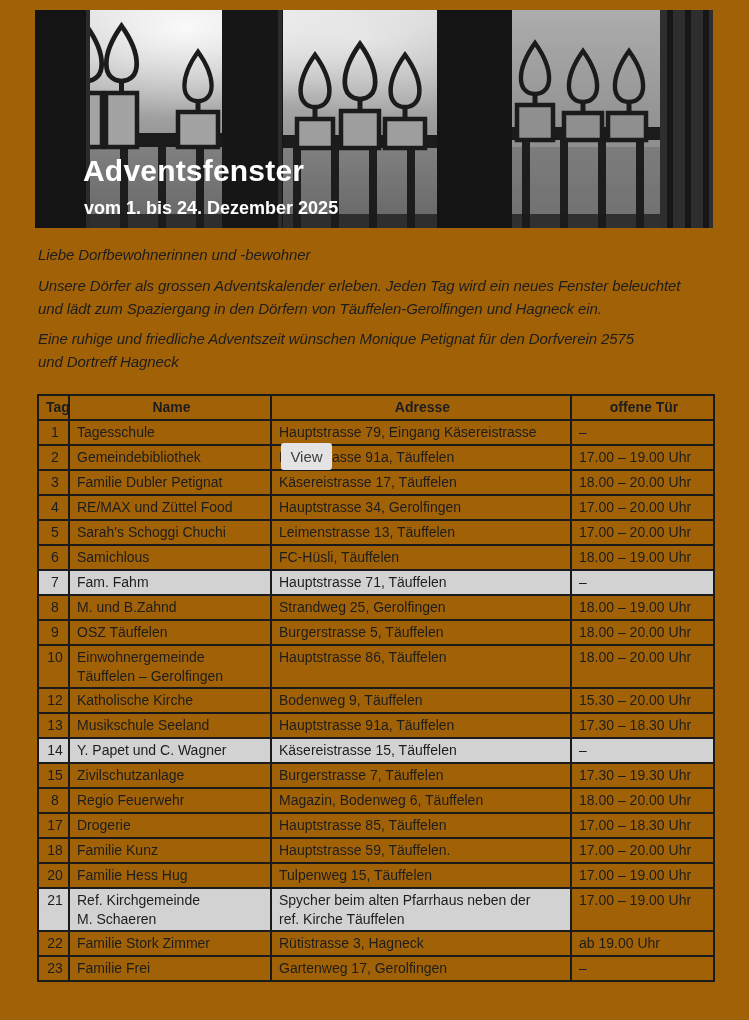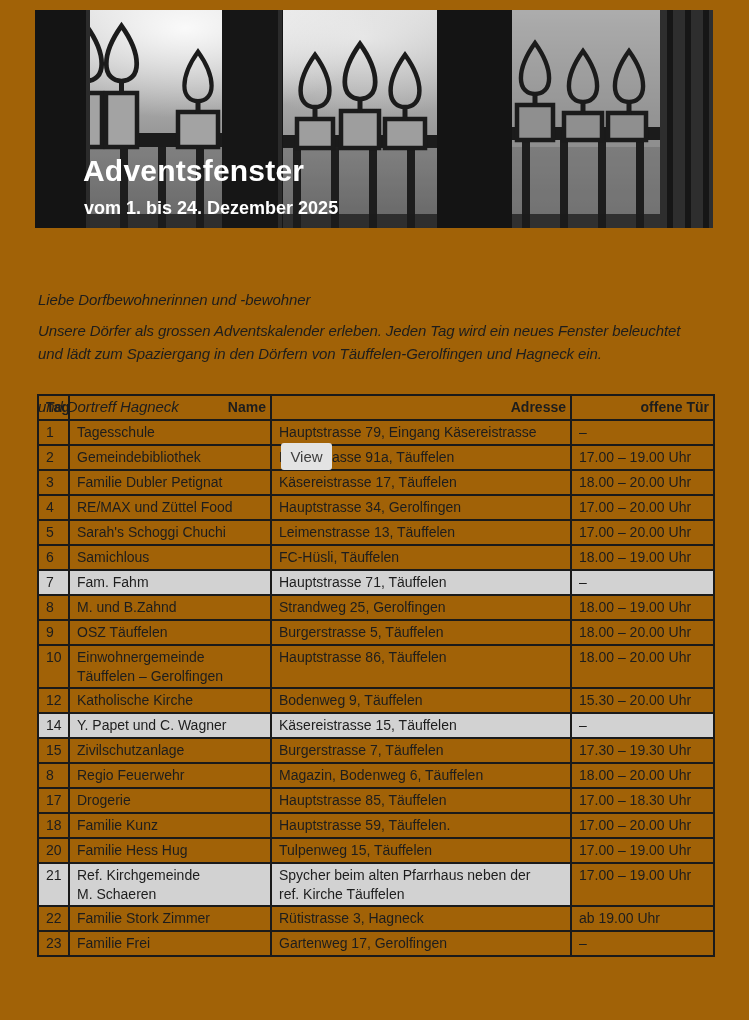--- a/index.html
+++ b/index.html
@@ -18,36 +18,36 @@
   }
   .photo-subtitle {
     position:absolute; left:49px; top:188px;
     font-size:18px; font-weight:bold; color:#ffffff;
     white-space:nowrap;
   }
   
   .intro-line {
     position:absolute; left:38px;
     font-style:italic; font-size:15px; line-height:20px;
-    letter-spacing:-0.1px; white-space:nowrap; color:#1d1d1d;margin-top:45px;
+    letter-spacing:-0.1px; white-space:nowrap; color:#1d1d1d;
   }
   
   .tbl-wrap { position:absolute; left:37px; top:394px; }
   table { border-collapse:collapse; table-layout:fixed; width:676px; }
   col.c-tag { width:31px; } col.c-name { width:202px; }
   col.c-adr { width:300px; } col.c-tuer { width:143px; }
   th, td {
     border:2px solid #1a1a1a;
     font-size:14px; line-height:19px;
     padding:1px 4px 1px 7px;
     height:20px; vertical-align:top; padding-top:2px;
     white-space:pre-line; overflow:hidden;
   }
-  th { font-weight:bold; text-align:right; }
-  th.tag, td.tag { text-align:left; }
+  th { font-weight:bold; text-align:center; }
+  th.tag, td.tag { text-align:center; }
   .shade { background:var(--shade,#d2d2d2); }
   
   .tooltip {
     position:absolute; left:281px; top:443px; width:51px; height:27px;
     background:var(--tooltip-bg,#e3e3e3); border-radius:3px;
     display:flex; align-items:center; justify-content:center;
     font-size:15px; color:#3e3e3e; z-index:5; cursor:pointer;
   }
 </style>
 </head>
@@ -149,20 +149,21 @@
       <rect x="51" y="0" width="4" height="218" fill="#3a3a3a" opacity="0.6"></rect>
       <rect x="243" y="0" width="4" height="218" fill="#3a3a3a" opacity="0.6"></rect>
     </svg>
     <div class="photo-title">Adventsfenster</div>
     <div class="photo-subtitle">vom 1. bis 24. Dezember 2025</div>
   </div>
 
   <div class="intro-line" style="top:245px">Liebe Dorfbewohnerinnen und -bewohner</div>
   <div class="intro-line" style="top:299px">und lädt zum Spaziergang in den Dörfern von Täuffelen-Gerolfingen und Hagneck ein.</div>
   <div class="intro-line" style="top:276px">Unsere Dörfer als grossen Adventskalender erleben. Jeden Tag wird ein neues Fenster beleuchtet</div>
+  <div class="intro-line" style="top:329px">Eine ruhige und friedliche Adventszeit wünschen Monique Petignat für den Dorfverein 2575</div>
   <div class="intro-line" style="top:352px">und Dortreff Hagneck</div>
 
   <div class="tbl-wrap">
     <table>
       <colgroup>
         <col class="c-tag">
           <col class="c-name">
           <col class="c-adr">
           <col class="c-tuer">
       </colgroup>
@@ -236,20 +237,26 @@
             <td class="adr">Hauptstrasse 86, Täuffelen</td>
             <td class="tuer">18.00 – 20.00 Uhr</td>
           </tr>
           <tr>
             <td class="tag">12</td>
             <td class="name">Katholische Kirche</td>
             <td class="adr">Bodenweg 9, Täuffelen</td>
             <td class="tuer">15.30 – 20.00 Uhr</td>
           </tr>
           <tr>
+            <td class="tag">13</td>
+            <td class="name">Musikschule Seeland</td>
+            <td class="adr">Hauptstrasse 91a, Täuffelen</td>
+            <td class="tuer">17.30 – 18.30 Uhr</td>
+          </tr>
+          <tr>
             <td class="tag shade">14</td>
             <td class="name shade">Y. Papet und C. Wagner</td>
             <td class="adr shade">Käsereistrasse 15, Täuffelen</td>
             <td class="tuer shade">–</td>
           </tr>
           <tr>
             <td class="tag">15</td>
             <td class="name">Zivilschutzanlage</td>
             <td class="adr">Burgerstrasse 7, Täuffelen</td>
             <td class="tuer">17.30 – 19.30 Uhr</td>

